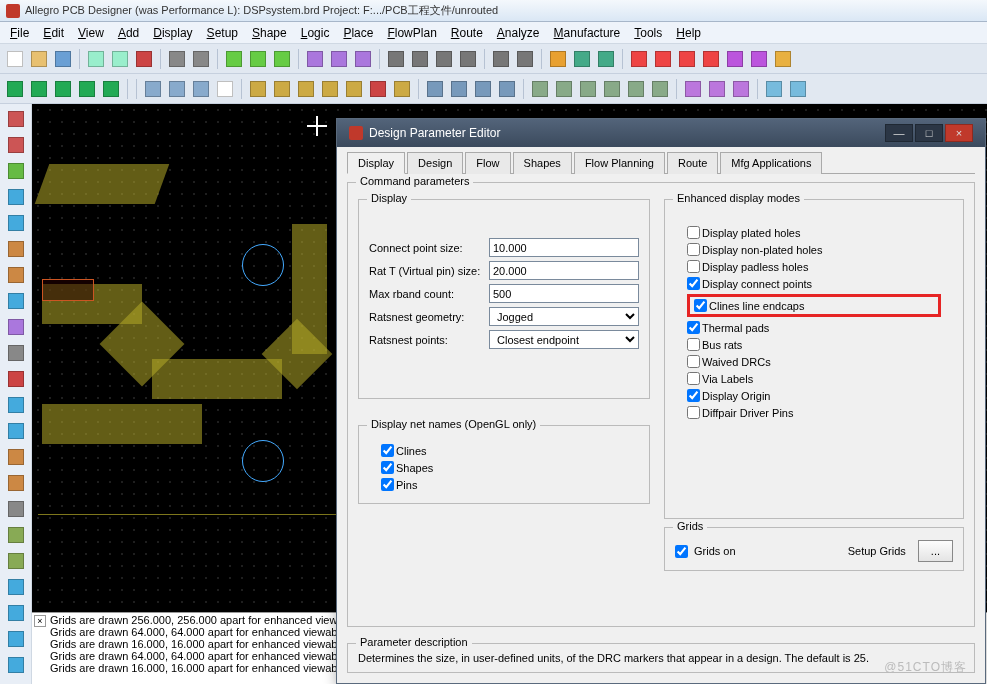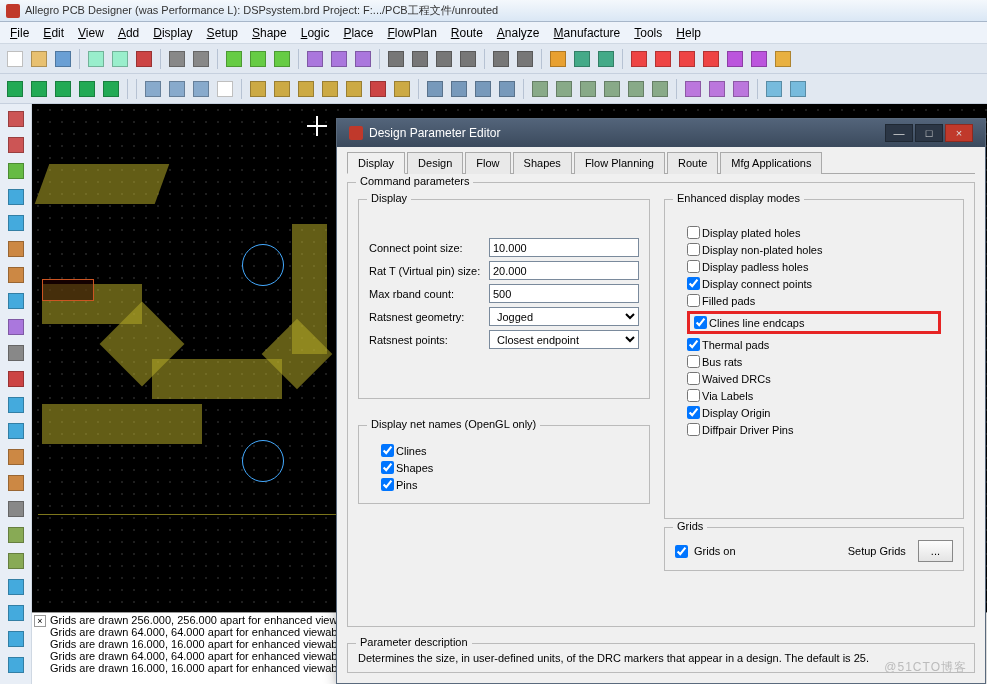--- a/index.html
+++ b/index.html
@@ -468,24 +468,20 @@
                   <span>Display non-plated holes</span>
                 </label>
                 <label>
                   <input type="checkbox" style="">
                   <span>Display padless holes</span>
                 </label>
                 <label>
                   <input type="checkbox" checked="" style="">
                   <span>Display connect points</span>
                 </label>
-                <label>
-                  <input type="checkbox" style="">
-                  <span>Filled pads</span>
-                </label>
                 <label class="highlighted">
                   <input type="checkbox" checked="" style="">
                   <span>Clines line endcaps</span>
                 </label>
                 <label>
                   <input type="checkbox" checked="" style="">
                   <span>Thermal pads</span>
                 </label>
                 <label>
                   <input type="checkbox" style="">

